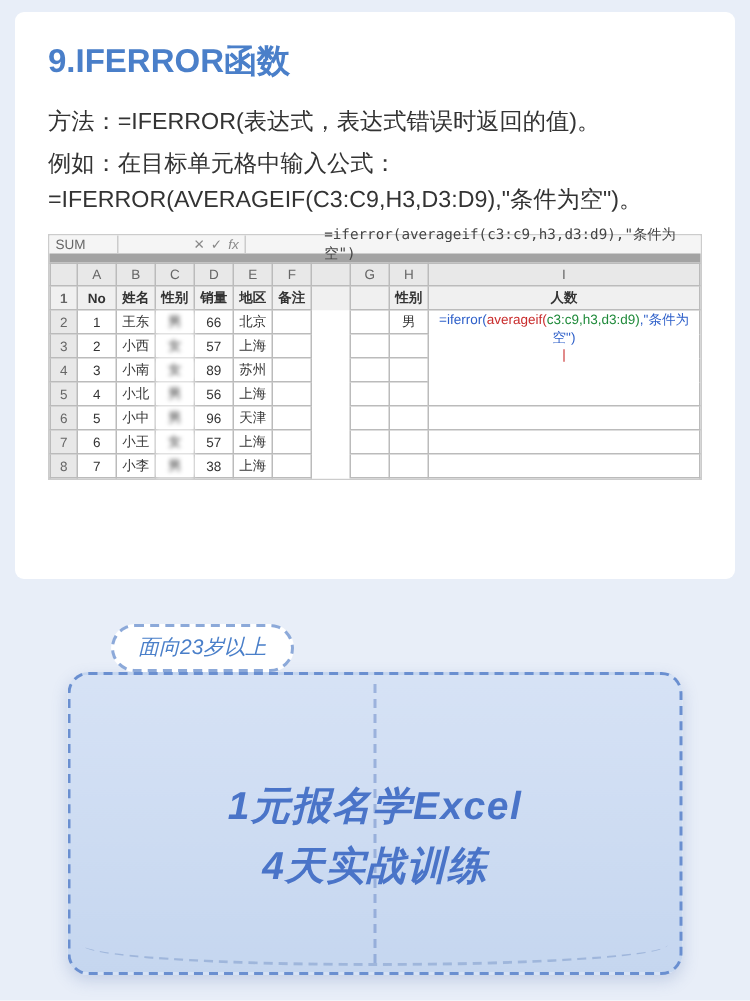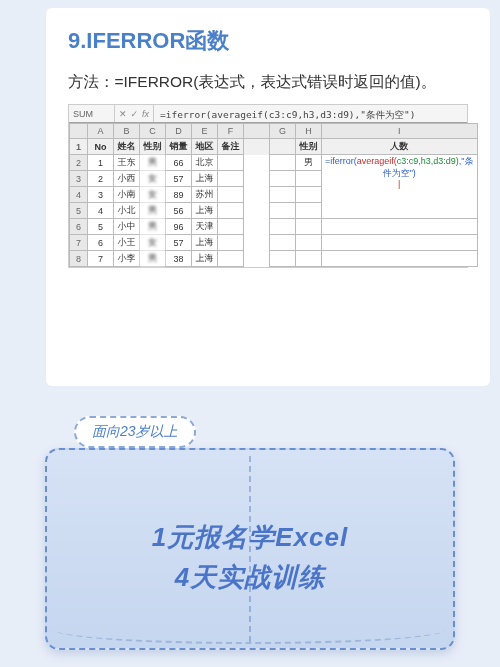--- a/index.html
+++ b/index.html
@@ -8,21 +8,20 @@
     height: 667px;
     background: #e8eef8;
     font-family: "Microsoft YaHei", -apple-system, sans-serif;
     padding: 8px 10px;
   }
   .card {
     background: #fff;
     border-radius: 6px;
     padding: 18px 22px 16px 22px;
     height: 378px;
-    margin-left: 36px;
   }
   .title {
     color: #4a7fc9;
     font-size: 22px;
     font-weight: bold;
     margin-bottom: 14px;
   }
   .method, .example {
     font-size: 15.5px;
     color: #333;
@@ -30,24 +29,25 @@
     margin-bottom: 4px;
   }
   .excel-shot {
     margin-top: 10px;
     border: 1px solid #ccc;
     font-size: 9px;
     background: #fff;
   }
   .formula-bar {
     display: flex;
-    align-items: flex-end;
+    align-items: center;
     height: 18px;
-    border-bottom: 1px solid #a3a3a3;
+    border-bottom: 6px solid #a3a3a3;
     background: #f5f5f5;
+    gap: 46px;
   }
   .fb-namebox {
     width: 46px;
     padding: 0 4px;
     border-right: 1px solid #ccc;
     height: 100%;
     display: flex;
     align-items: center;
     color: #666;
   }
@@ -178,20 +178,21 @@
     line-height: 1.55;
     z-index: 1;
   }
 </style>
 </head>
 <body>
 
 <div class="card">
   <div class="title">9.IFERROR函数</div>
   <div class="method">方法：=IFERROR(表达式，表达式错误时返回的值)。</div>
+  <div class="example">例如：在目标单元格中输入公式：=IFERROR(AVERAGEIF(C3:C9,H3,D3:D9),"条件为空")。</div>
 
   <div class="excel-shot">
     <div class="formula-bar">
       <div class="fb-namebox">SUM</div>
       <div class="fb-icons">
         <span>✕</span>
         <span>✓</span>
         <span style="font-style:italic;">fx</span>
       </div>
       <div class="fb-formula">=iferror(averageif(c3:c9,h3,d3:d9),"条件为空")</div>

